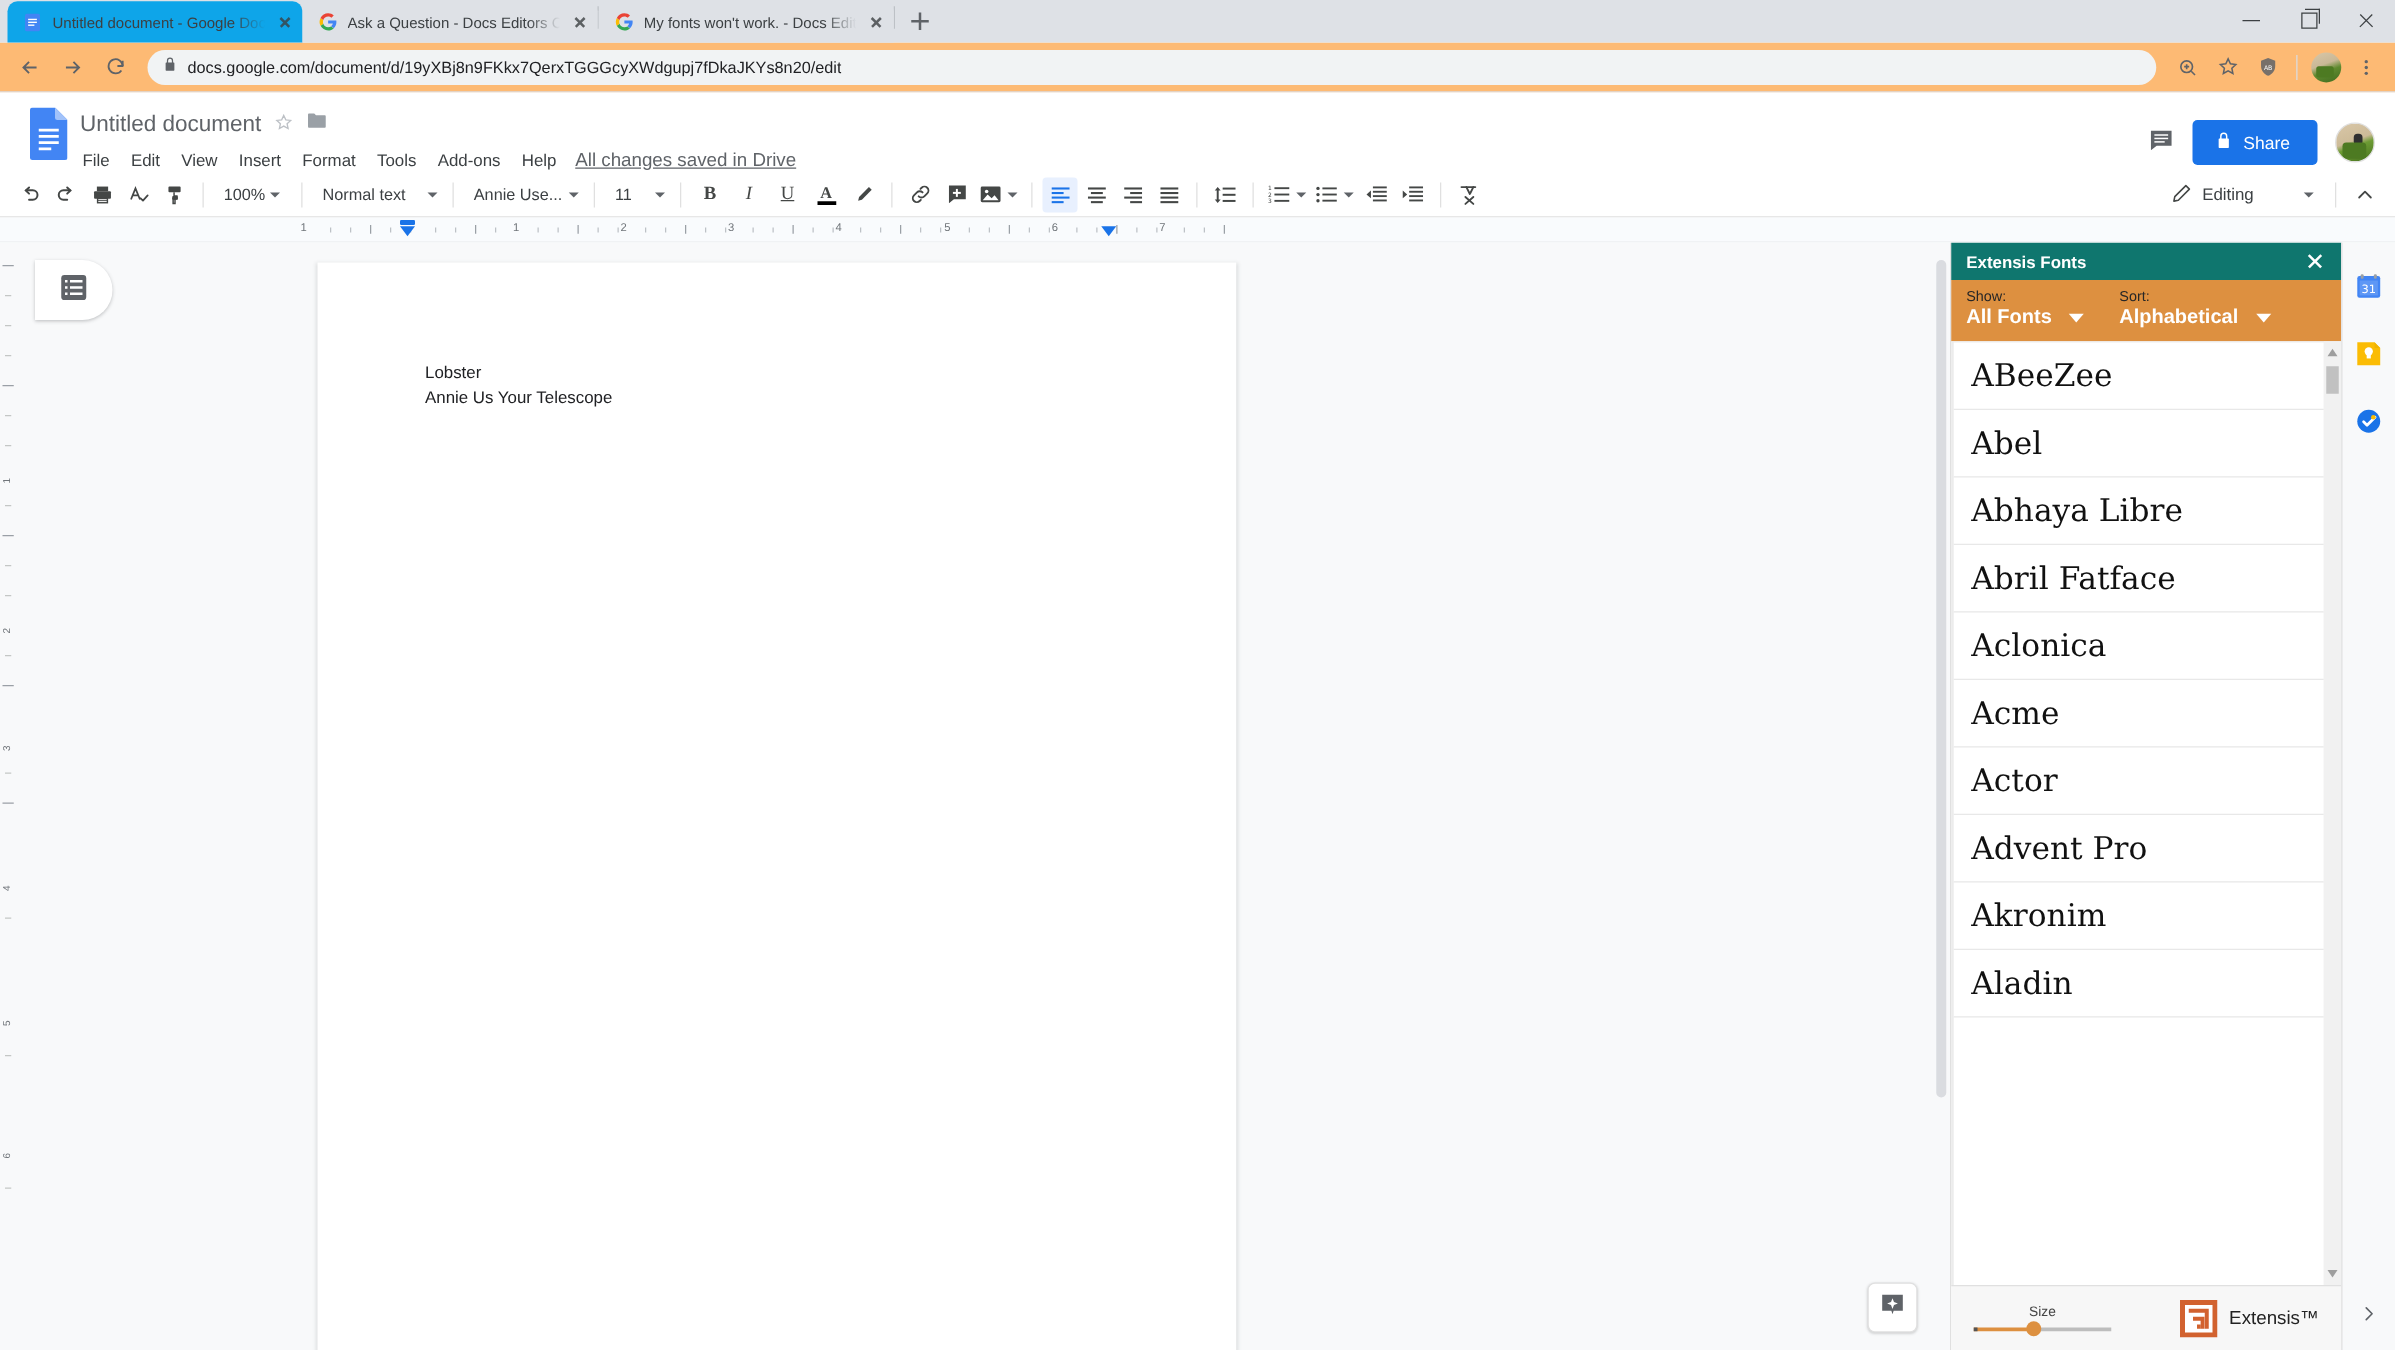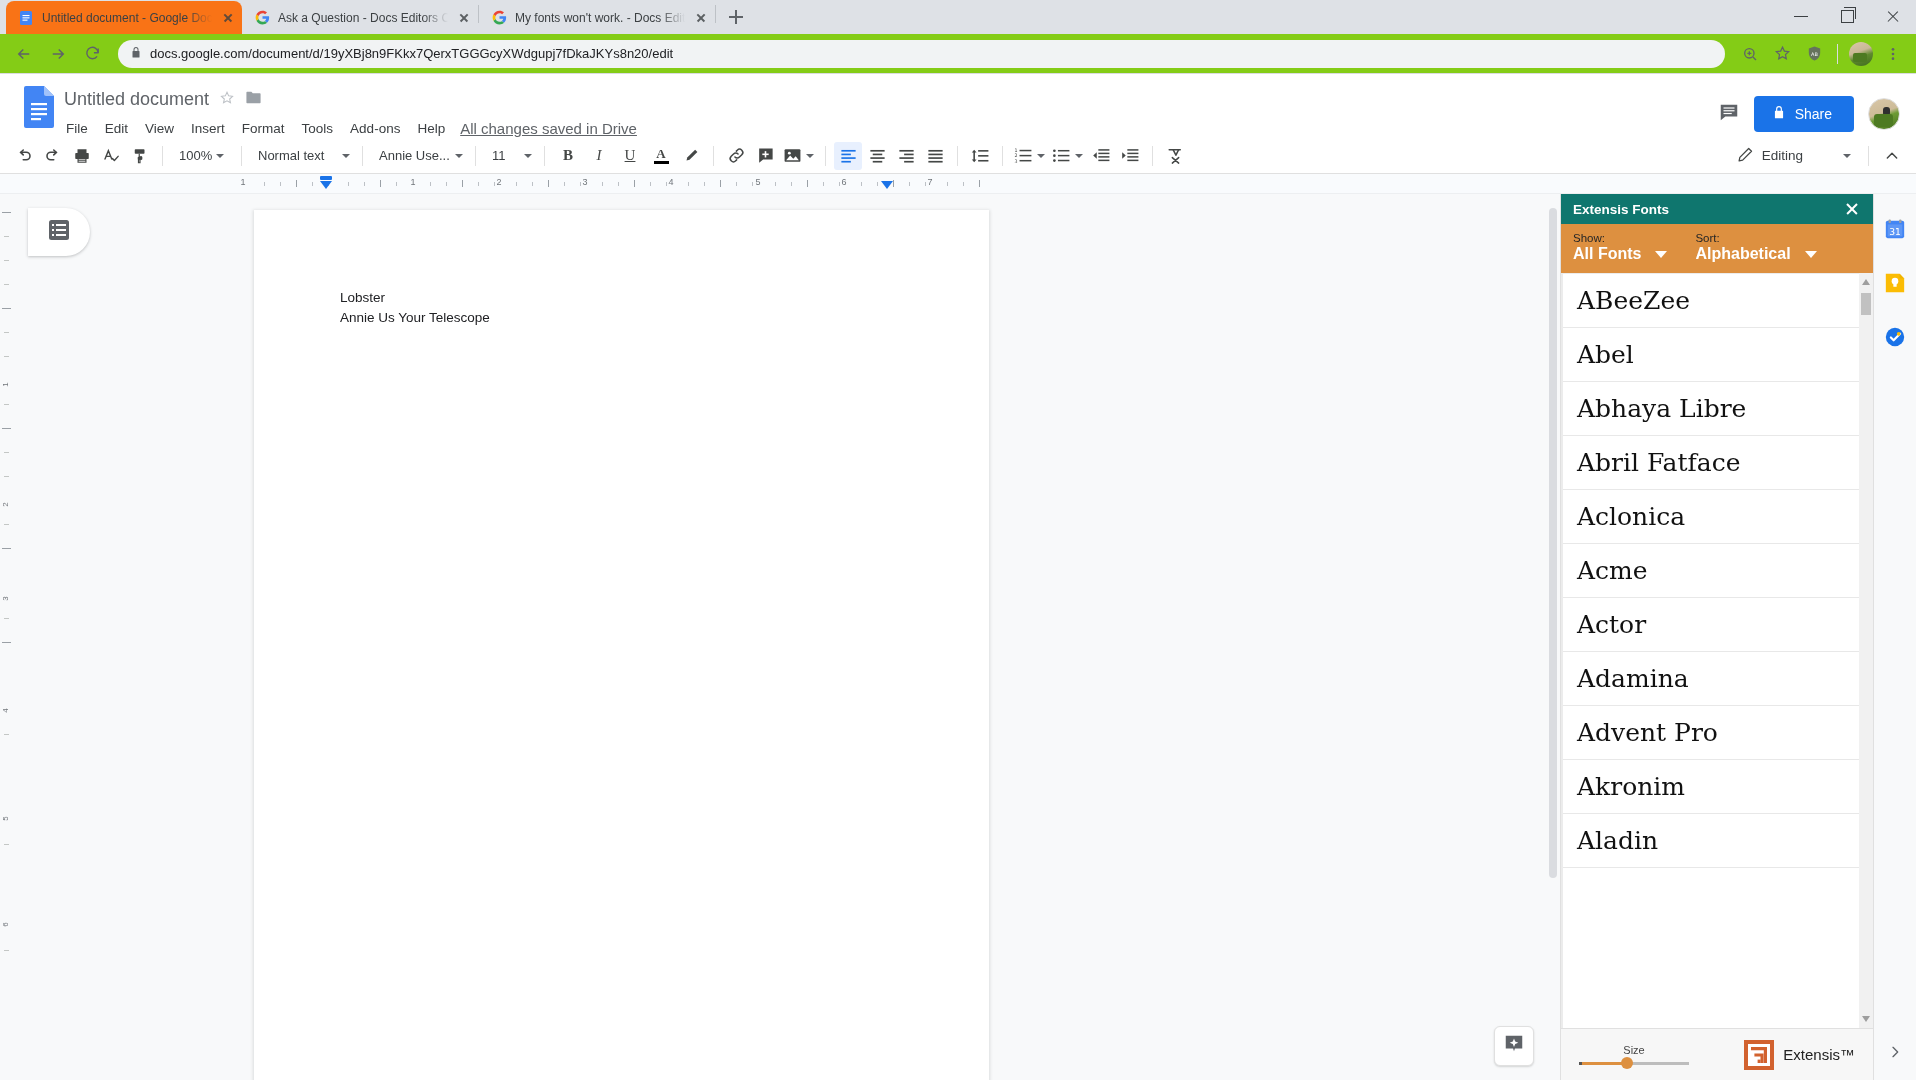--- a/index.html
+++ b/index.html
@@ -15,21 +15,21 @@
 
   .tabstrip {
     height: 34px; background: #dee1e6;
     display: flex; align-items: flex-end; padding-left: 6px; position: relative;
   }
   .tab {
     height: 33px; width: 236px; display: flex; align-items: center;
     padding: 0 6px 0 12px; gap: 8px; border-radius: 8px 8px 0 0;
     font-size: 12px; color: #3c4043; position: relative;
   }
-  .tab.active { background: #f97316; }
+  .tab.active { background: #0ea5e9; }
   .tab.inactive { background: #dee1e6; }
   .tab .favicon { width: 16px; height: 16px; flex: 0 0 16px; display:flex;align-items:center;justify-content:center; }
   .tab .tab-title {
     flex: 1 1 auto; white-space: nowrap; overflow: hidden;
     text-overflow: clip; font-size: 12px; color: #3c4043;
     -webkit-mask-image: linear-gradient(to right, #000 85%, transparent 100%);
             mask-image: linear-gradient(to right, #000 85%, transparent 100%);
   }
   .tab .tab-close { width: 16px; height: 16px; flex:0 0 16px; position: relative; opacity:.8; }
   .tab .tab-close::before, .tab .tab-close::after {
@@ -53,21 +53,21 @@
   .wc-min::after { content:''; position:absolute; left:16px; top:16px; width:14px; height:1.4px; background:#3c4043; }
   .wc-max::after { content:''; position:absolute; left:17px; top:10px; width:11px; height:11px; border:1.4px solid #3c4043; }
   .wc-max::before { content:''; position:absolute; left:20px; top:7px; width:11px; height:11px; border:1.4px solid #3c4043; border-bottom:none; border-left:none; }
   .wc-close::before, .wc-close::after {
     content:''; position:absolute; left:16px; top:15.5px; width:14px; height:1.4px; background:#3c4043;
   }
   .wc-close::before { transform: rotate(45deg); }
   .wc-close::after  { transform: rotate(-45deg); }
 
   .omnibar {
-    height: 40px; background: #84cc16; display: flex; align-items: center;
+    height: 40px; background: #fdba74; display: flex; align-items: center;
     padding: 0 8px; gap: 2px; border-bottom: 1px solid #dadce0;
   }
   .navbtn { width: 32px; height: 32px; border-radius: 50%; position: relative;
             display:flex; align-items:center; justify-content:center; color:#5f6368; }
   .urlbox {
     flex: 1 1 auto; height: 28px; background: #f1f3f4; border-radius: 14px;
     display: flex; align-items: center; padding: 0 8px 0 12px; margin: 0 8px; gap: 8px;
   }
   .urltext { font-size: 13px; color: #202124; white-space: nowrap; overflow: hidden; }
   .omni-right { display: flex; align-items: center; gap: 2px; }
@@ -784,21 +784,20 @@
 
         <div class="ap-list">
           <div class="ap-list-inner">
             <div class="font-row">ABeeZee</div>
             <div class="font-row">Abel</div>
             <div class="font-row">Abhaya Libre</div>
             <div class="font-row">Abril Fatface</div>
             <div class="font-row">Aclonica</div>
             <div class="font-row">Acme</div>
             <div class="font-row">Actor</div>
-            <div class="font-row">Adamina</div>
             <div class="font-row">Advent Pro</div>
             <div class="font-row">Akronim</div>
             <div class="font-row">Aladin</div>
           </div>
           <div class="ap-scroll">
             <div class="arrow-up"></div>
             <div class="th"></div>
             <div class="arrow-down"></div>
           </div>
         </div>

